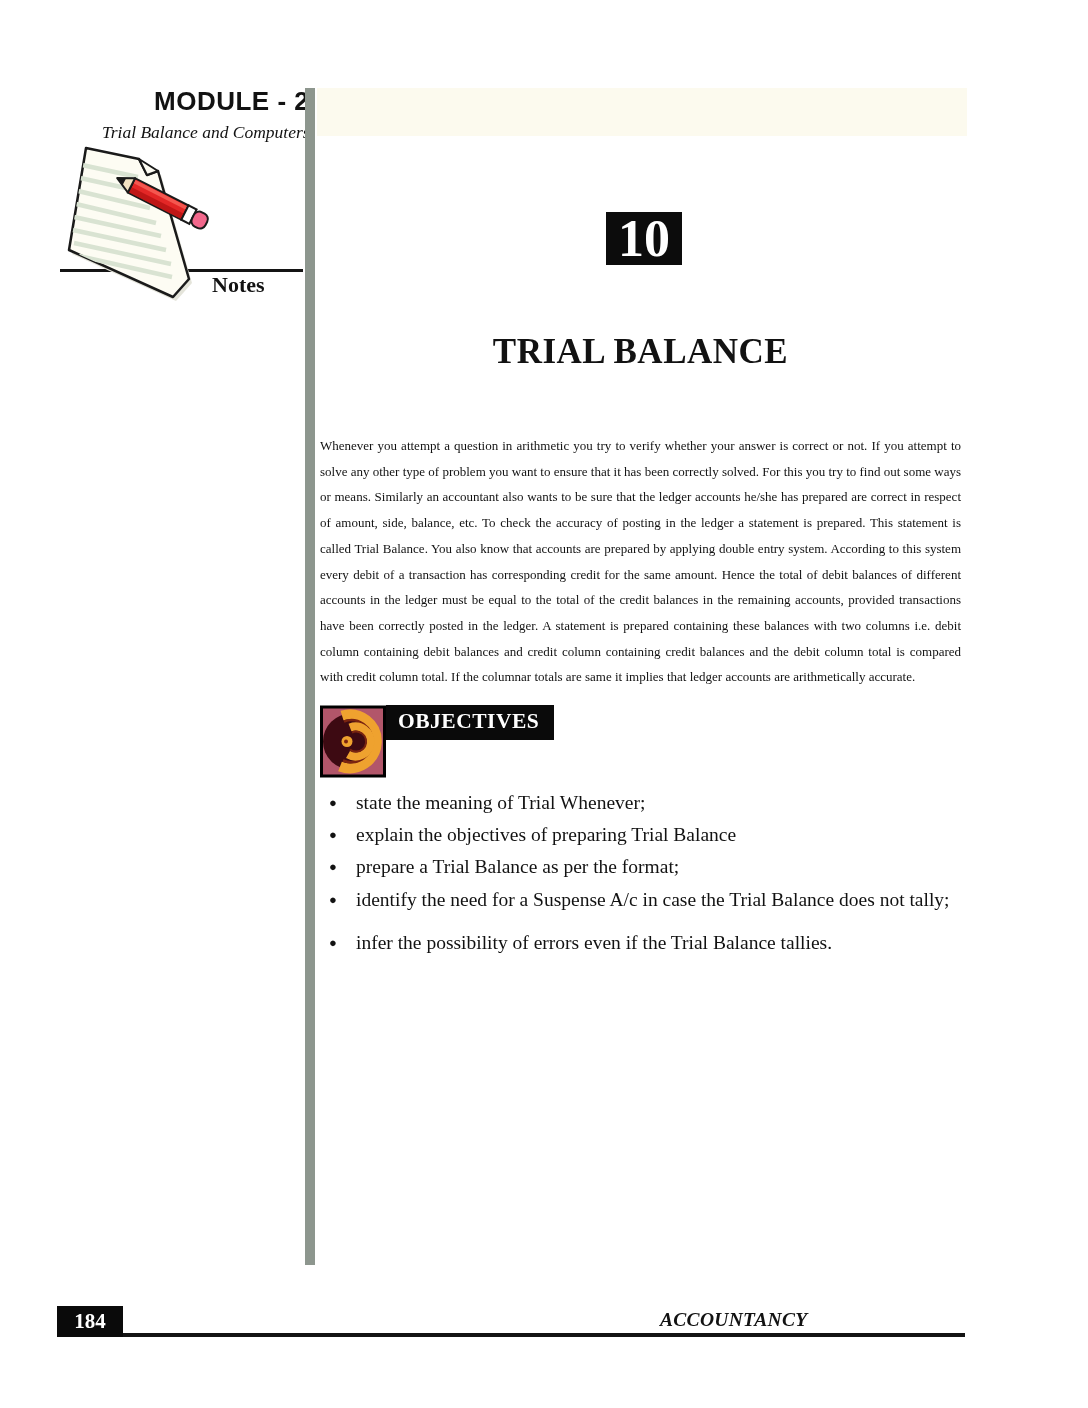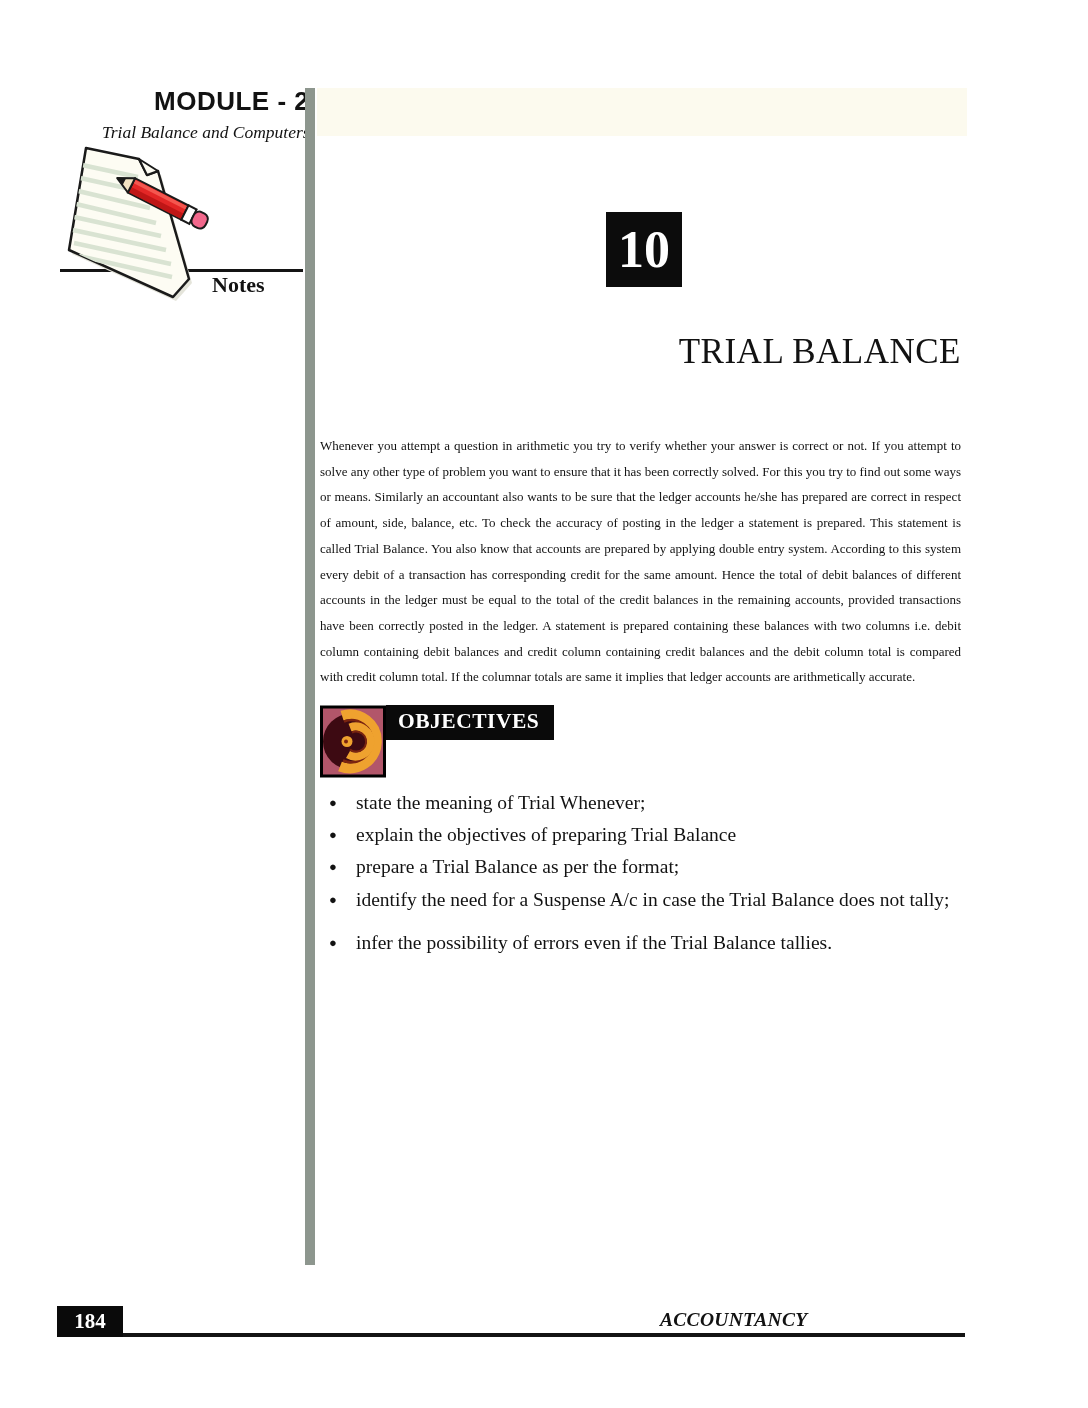--- a/index.html
+++ b/index.html
@@ -33,27 +33,27 @@
   }
   .notes-line{left:60px;top:269px;width:243px;height:3px;background:#141414;}
   .notepad-svg{left:60px;top:140px;width:152px;height:167px;z-index:2;}
   .notes-label{left:212px;top:272px;font-weight:bold;font-size:22px;}
 
   
   .vbar{left:305px;top:88px;width:10px;height:1177px;background:var(--divider-bar,#8d968e);}
   .band{left:317px;top:88px;width:650px;height:48px;background:var(--header-band,#fcfaee);}
 
   .chapter-badge{
-    left:606px;top:212px;width:76px;height:75px;background:#0c0c0c;
+    left:606px;top:212px;width:76px;height:53px;background:#0c0c0c;
     color:#ffffff;font-weight:bold;font-size:52px;
     display:flex;align-items:center;justify-content:center;
   }
   .chapter-title{
-    left:320px;top:332px;width:641px;text-align:right;
-    font-weight:normal;font-size:35px;letter-spacing:0.5px;white-space:nowrap;
+    left:320px;top:332px;width:641px;text-align:center;
+    font-weight:bold;font-size:35px;letter-spacing:0.5px;white-space:nowrap;
   }
 
   
   .column{left:320px;top:433px;width:641px;}
   .column p{margin:0;font-size:13px;line-height:25.7px;text-align:justify;}
   .para-lesson{margin-top:21px;}
 
   .obj-header{margin-top:15px;display:flex;align-items:flex-start;height:76px;}
   .obj-icon{width:66px;height:73px;display:block;flex:0 0 66px;}
   .obj-label{

